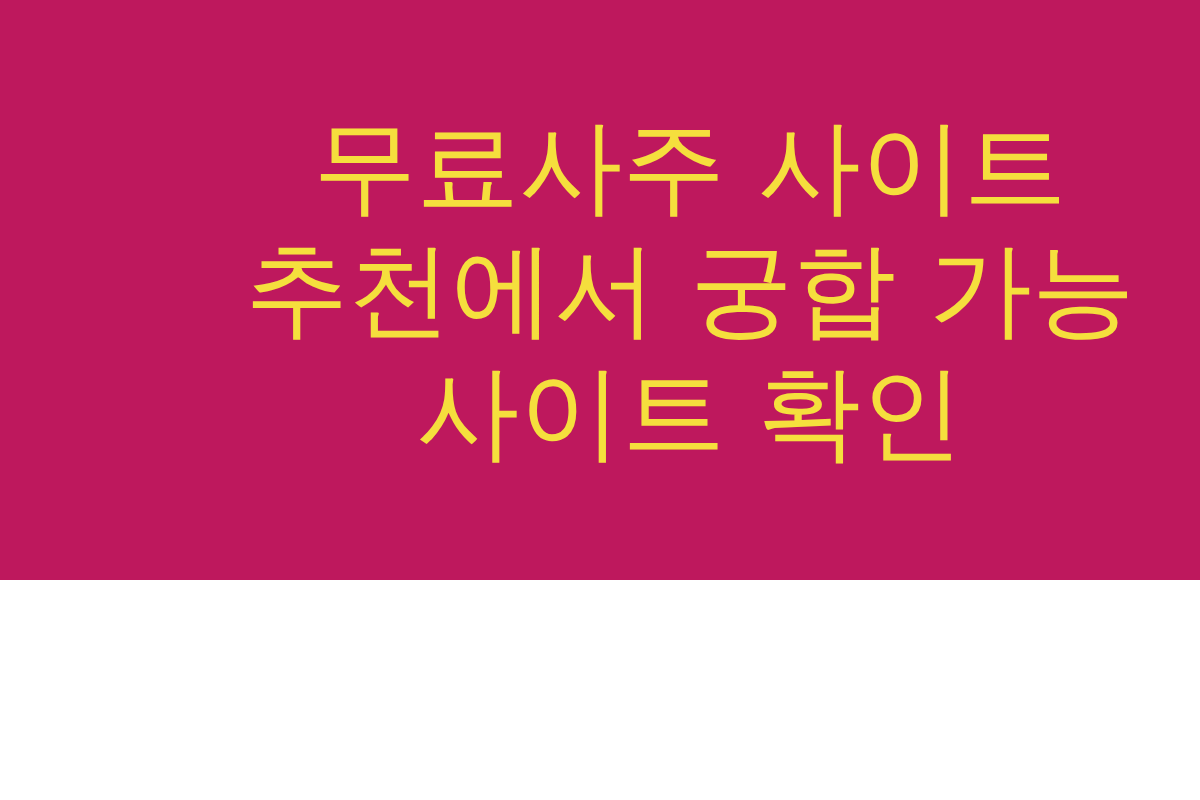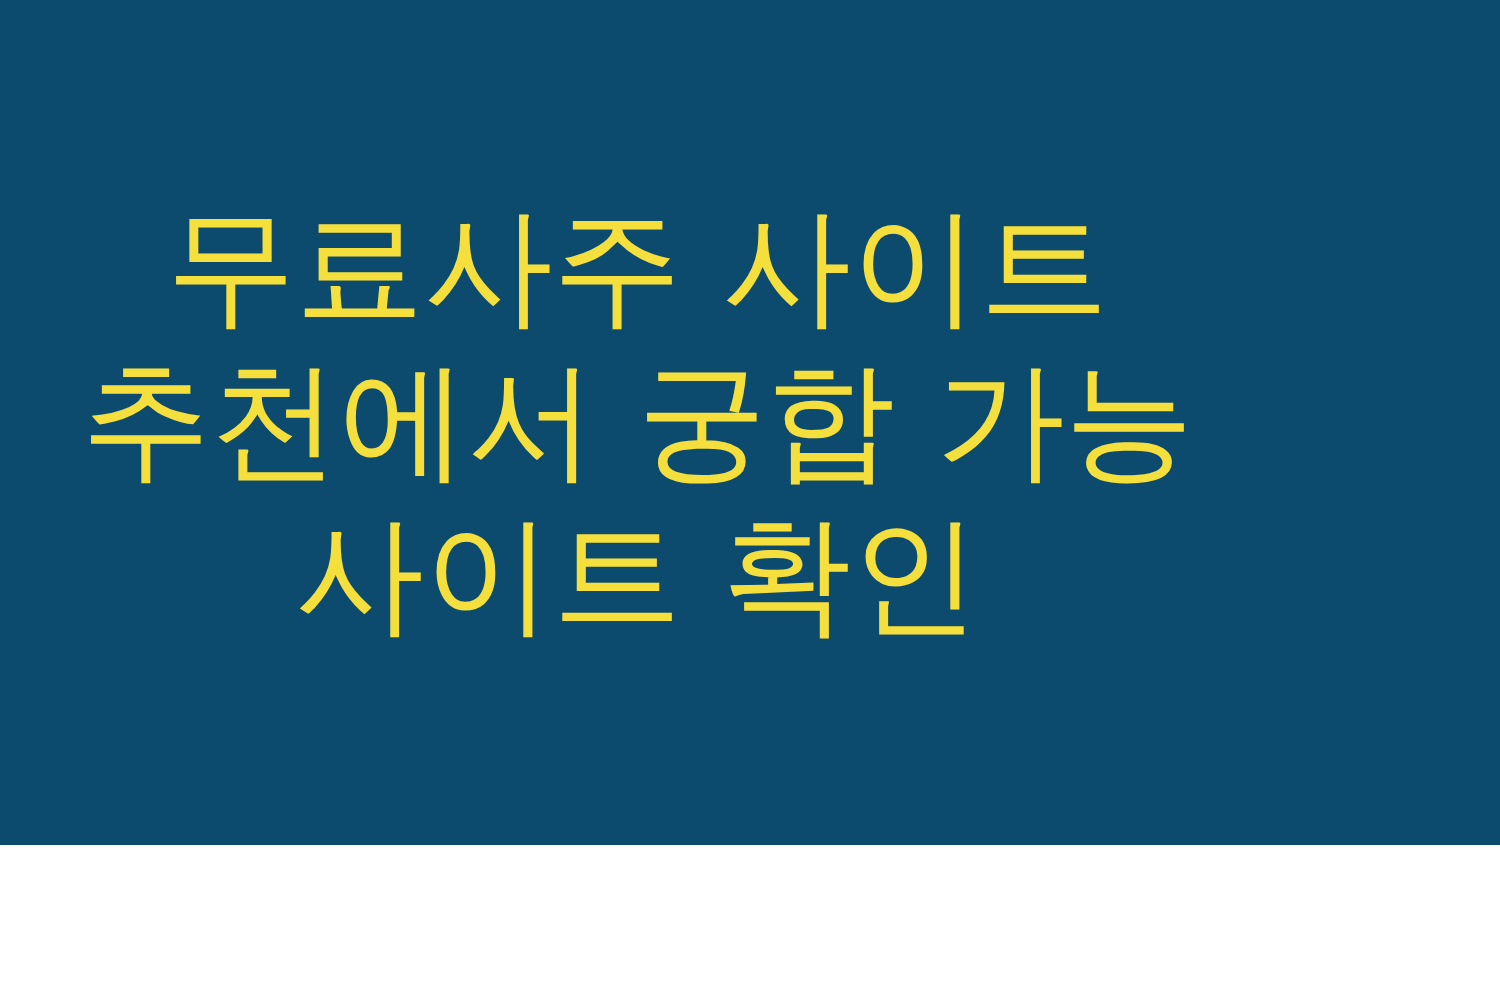--- a/index.html
+++ b/index.html
@@ -8,25 +8,25 @@
   }
   body {
     width: 1200px;
     height: 800px;
     overflow: hidden;
     font-family: "Liberation Sans", sans-serif;
   }
   #banner {
     position: relative;
     width: 1200px;
-    height: 676px;
-    background: #0c4a6e;
+    height: 580px;
+    background: #be185d;
     display: flex;
     align-items: center;
-    justify-content: flex-start;
+    justify-content: flex-end;
     box-sizing: border-box;
   }
   #banner-text {
     width: 1020px;
     margin: 0;
     padding: 0;
     text-align: center;
     color: #F5DF3D;
     font-family: "DejaVu Sans", "Liberation Sans", sans-serif;
     font-size: 103px;

